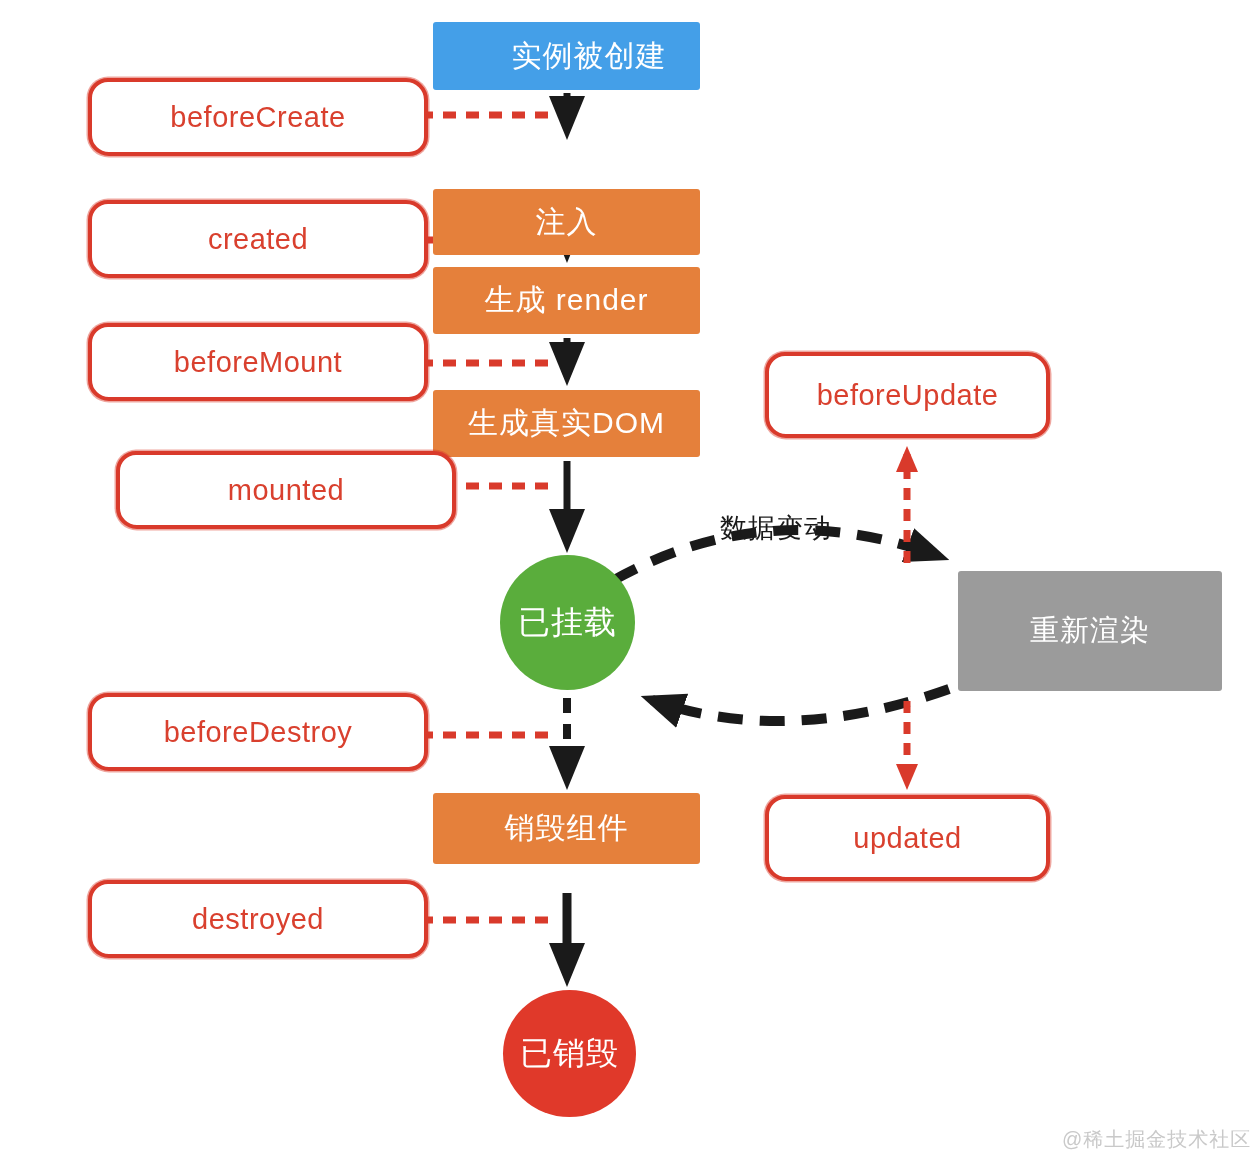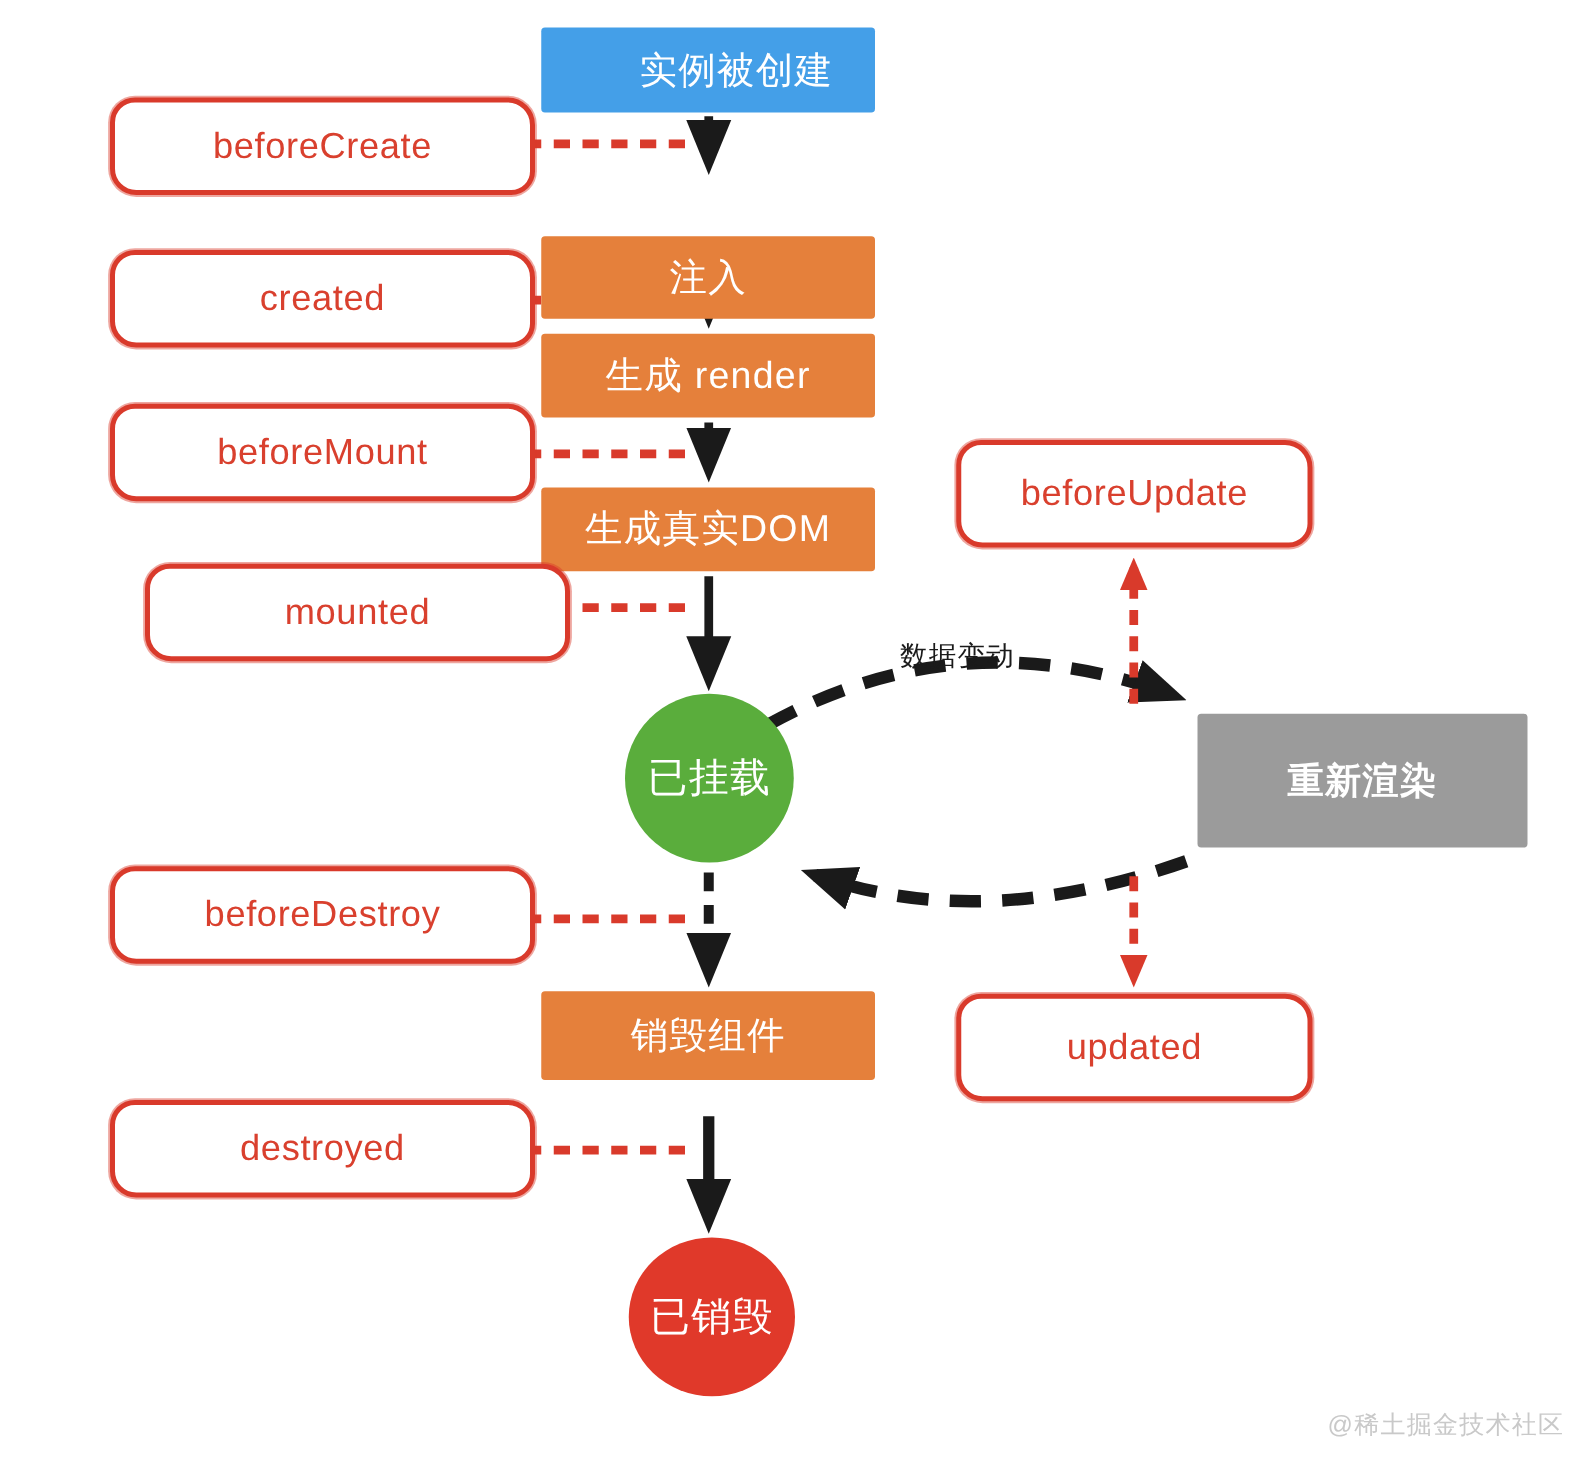--- a/index.html
+++ b/index.html
@@ -37,21 +37,21 @@
     border-radius:3px;
   }
   .circle{
     border-radius:50%;
     color:#ffffff;font-size:32px;letter-spacing:1px;
   }
   .green{background:#5aad3c;}
   .redfill{background:#e0392a;}
   .floatlabel{
     position:absolute;z-index:3;
-    color:#1a1a1a;font-size:22px;letter-spacing:1px;
+    color:#1a1a1a;font-size:27px;letter-spacing:1px;
   }
   .watermark{
     position:absolute;z-index:3;
     color:#c9c9c9;font-size:20px;letter-spacing:1px;
   }
 </style>
 </head>
 <body>
 
 <div id="canvas">
@@ -89,21 +89,21 @@
   </svg>
 
   <div class="node flowbox blue" style="top:22px;height:68px;">实例被创建</div>
   <div class="node flowbox orange" style="top:145px;height:66px;margin-top:44px;">注入</div>
   <div class="node flowbox orange" style="top:267px;height:67px;">生成 render</div>
   <div class="node flowbox orange" style="top:390px;height:67px;">生成真实DOM</div>
   <div class="node circle green" style="left:500px;top:555px;width:135px;height:135px;">已挂载</div>
   <div class="node flowbox orange" style="top:793px;height:71px;">销毁组件</div>
   <div class="node circle redfill" style="left:503px;top:990px;width:133px;height:127px;">已销毁</div>
 
-  <div class="node graybox" style="left:958px;top:571px;width:264px;height:107px;font-weight:bold;">重新渲染</div>
+  <div class="node graybox" style="left:958px;top:571px;width:264px;height:120px;">重新渲染</div>
   <div class="node hook hook-right" style="top:352px;">beforeUpdate</div>
   <div class="node hook hook-right" style="top:795px;">updated</div>
 
   <div class="node hook hook-left" style="top:78px;">beforeCreate</div>
   <div class="node hook hook-left" style="top:200px;">created</div>
   <div class="node hook hook-left" style="top:323px;">beforeMount</div>
   <div class="node hook hook-left" style="top:451px;margin-left:28px;">mounted</div>
   <div class="node hook hook-left" style="top:693px;">beforeDestroy</div>
   <div class="node hook hook-left" style="top:880px;">destroyed</div>
 

